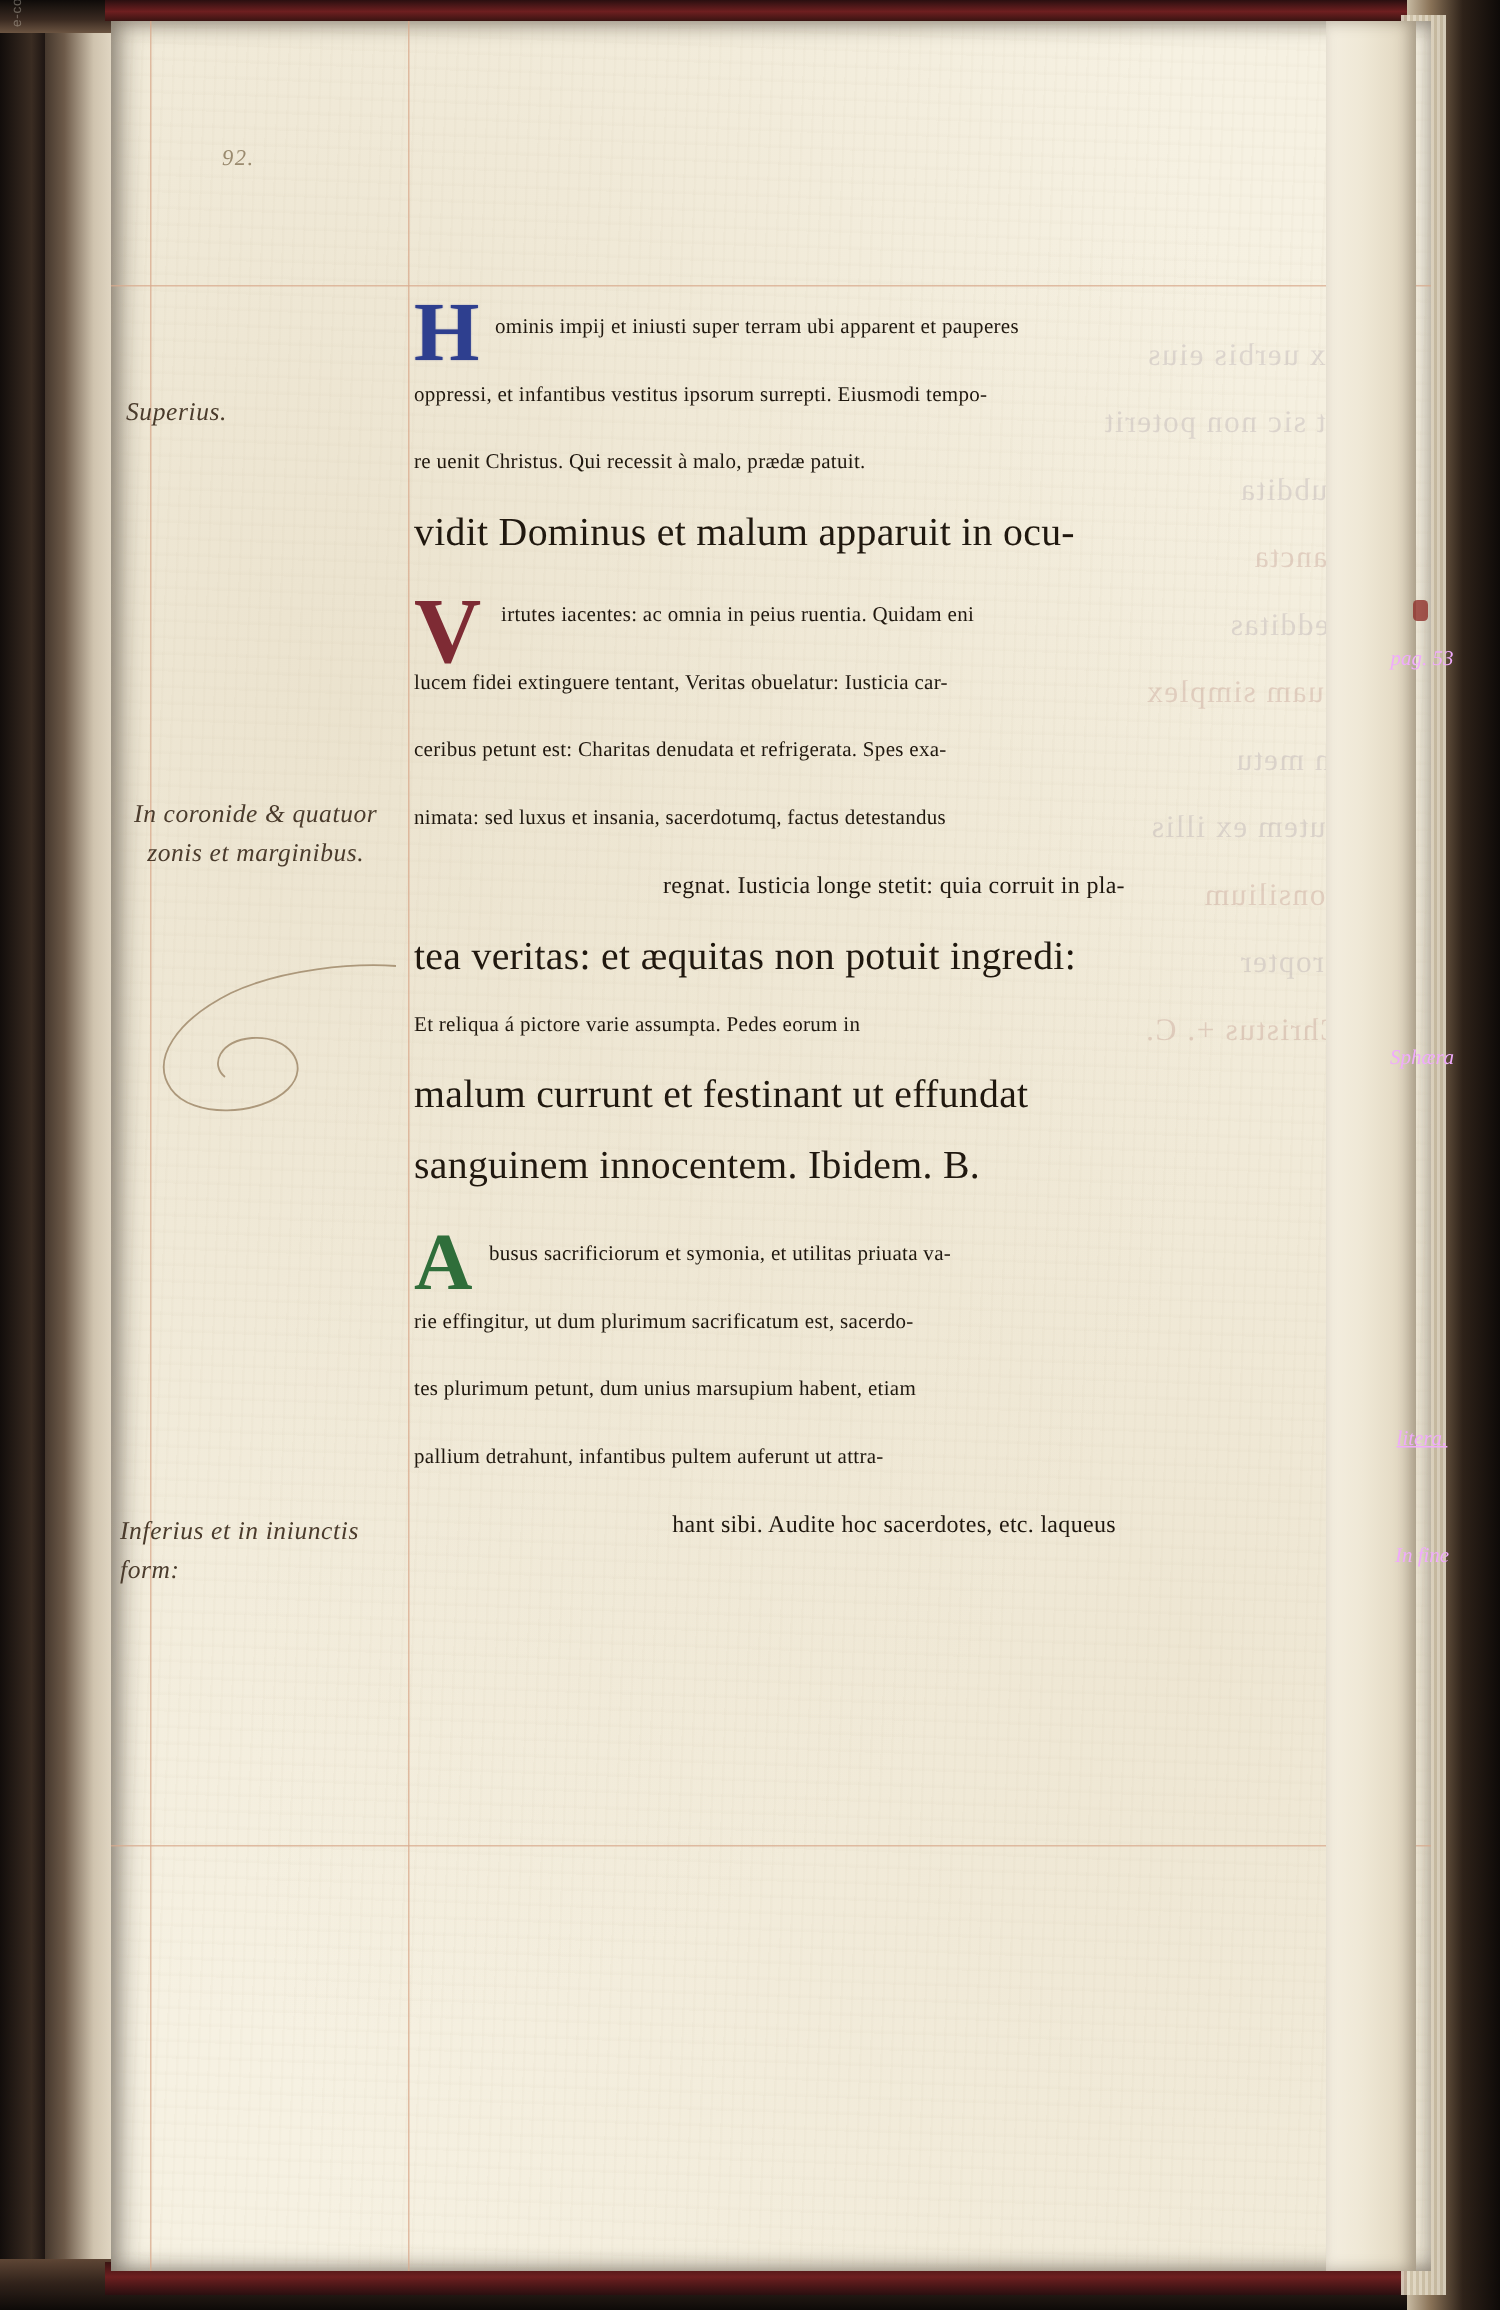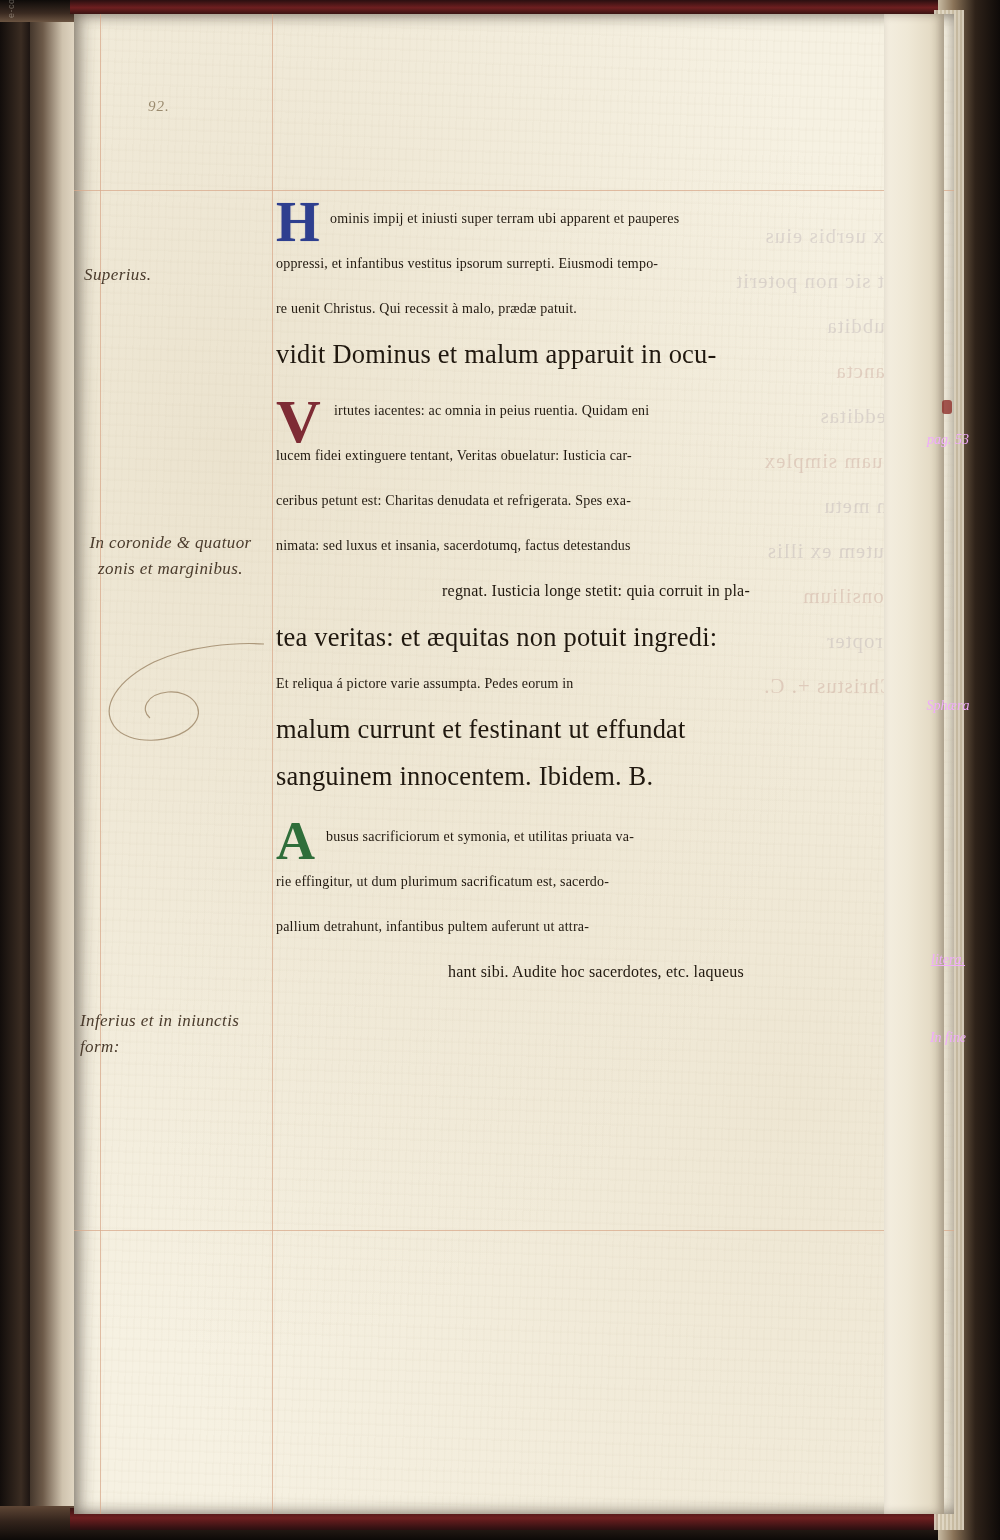--- a/index.html
+++ b/index.html
@@ -294,20 +294,21 @@
         <div class="body-line sz-lg">tea veritas: et æquitas non potuit ingredi:</div>
         <div class="body-line sz-sm">Et reliqua á pictore varie assumpta. Pedes eorum in</div>
         <div class="body-line sz-lg">malum currunt et festinant ut effundat</div>
         <div class="body-line sz-lg">sanguinem innocentem. Ibidem. B.</div>
       </div>
 
       <div class="para" style="margin-top:14px;">
         <span class="dropcap a">A</span>
         <div class="body-line sz-sm indent-a">busus sacrificiorum et symonia, et utilitas priuata va-</div>
         <div class="body-line sz-sm">rie effingitur, ut dum plurimum sacrificatum est, sacerdo-</div>
+        <div class="body-line sz-sm">tes plurimum petunt, dum unius marsupium habent, etiam</div>
         <div class="body-line sz-sm">pallium detrahunt, infantibus pultem auferunt ut attra-</div>
         <div class="body-line sz-md">hant sibi. Audite hoc sacerdotes, etc. laqueus</div>
       </div>
 
     </div>
   </div>
 
   <div class="next-leaf"></div>
   <div class="red-mark"></div>
   <div class="next-note" style="top:432px;">pag. 53</div>

